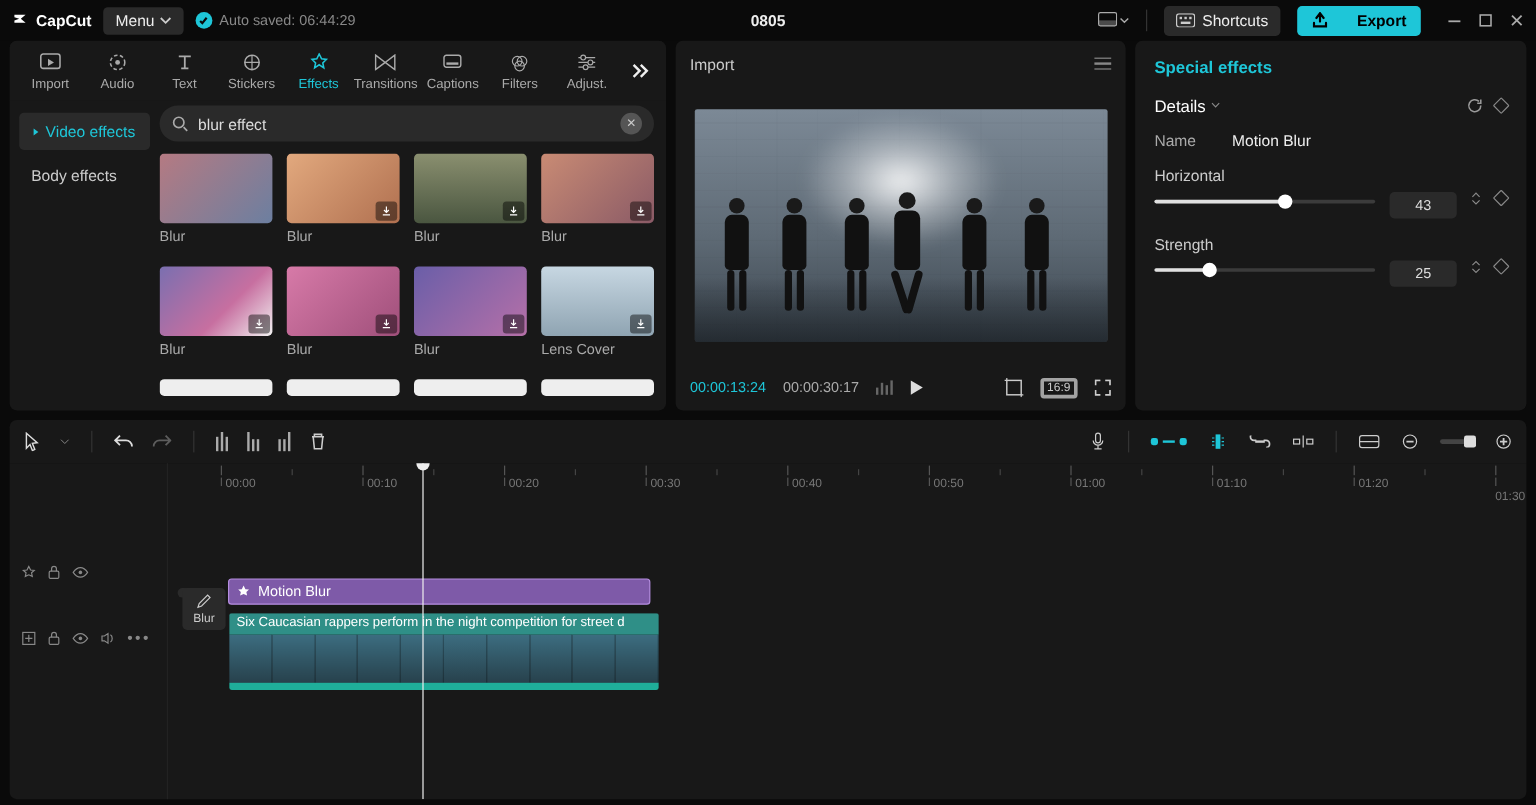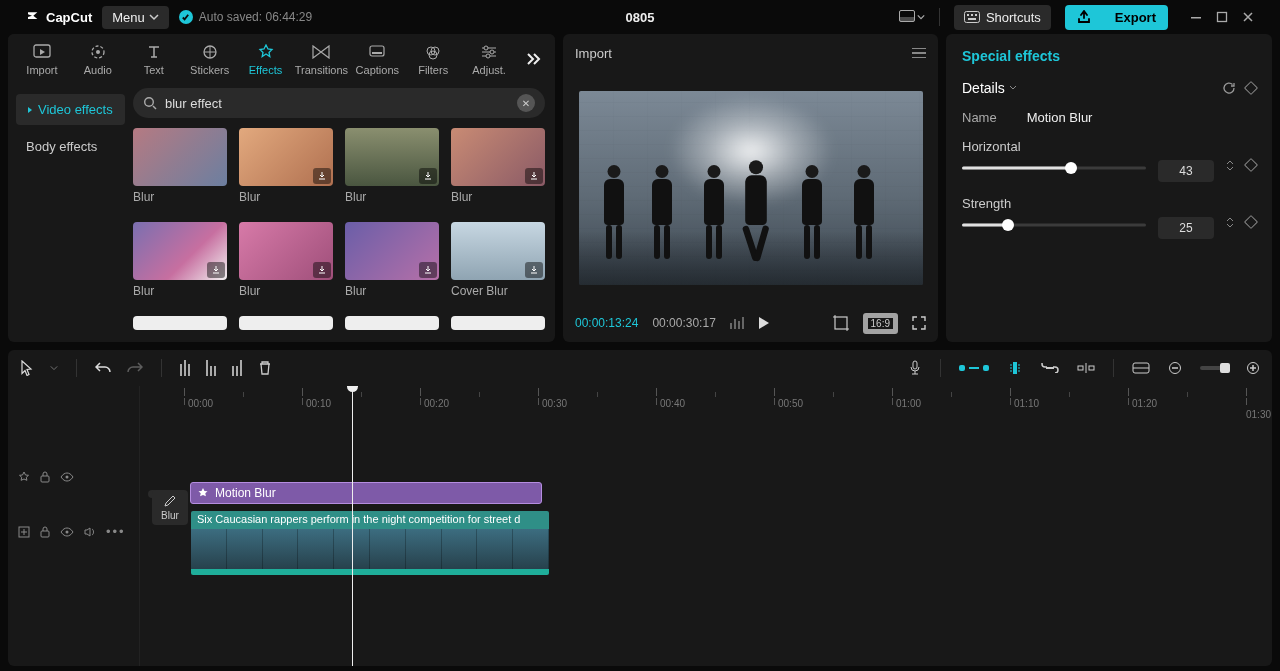--- a/index.html
+++ b/index.html
@@ -1,19 +1,19 @@
 <!DOCTYPE html>
 <html><head>
 <meta charset="utf-8">
 <style>
   * { box-sizing: border-box; margin: 0; padding: 0; font-family: -apple-system, BlinkMacSystemFont, "Segoe UI", Arial, sans-serif; }
   body { background:#0a0a0a; color:#ccc; width:1280px; height:671px; overflow:hidden; font-size:13px; }
   
   
-  .topbar { height:34px; background:#0a0a0a; display:flex; align-items:center; padding:0 26px; gap:10px; }
+  .topbar { height:34px; background:#0a0a0a; display:flex; align-items:center; padding:0 10px; gap:10px; }
   .logo { display:flex; align-items:center; gap:4px; font-weight:600; font-size:13px; color:#fff;}
   .logo svg { fill:#fff; }
   .menu-btn { background:#2a2a2a; border-radius:4px; padding:4px 10px; display:flex; align-items:center; gap:4px; font-size:13px; color:#eee; cursor:pointer;}
   .autosave { display:flex; align-items:center; gap:6px; color:#888; font-size:12px;}
   .autosave .check { width:14px; height:14px; border-radius:50%; background:#1ec6d8; display:flex; align-items:center; justify-content:center; }
   .project-title { position:absolute; left:50%; transform:translateX(-50%); color:#eee; font-size:13px; font-weight:600;}
   .top-right { margin-left:auto; display:flex; align-items:center; gap:14px;}
   .shortcuts-btn { background:#2a2a2a; border-radius:4px; padding:5px 10px; display:flex; align-items:center; gap:6px; color:#eee; font-size:13px; cursor:pointer;}
   .export-btn { background:#1ec6d8; border-radius:4px; padding:5px 12px; display:flex; align-items:flex-start; gap:24px; color:#000; font-weight:600; font-size:13px; cursor:pointer;}
   .win-ctrl { display:flex; gap:14px; color:#aaa; padding-left:8px;}
@@ -57,21 +57,21 @@
      repeating-linear-gradient(0deg, rgba(0,0,0,.05) 0 1px, transparent 1px 14px),
      repeating-linear-gradient(90deg, rgba(0,0,0,.04) 0 1px, transparent 1px 34px);
      mix-blend-mode:multiply; opacity:.4;}
   .dancer { position:absolute; bottom:14px; width:34px; height:92px; }
   .dancer .body{ width:20px; height:46px; background:#111; border-radius:6px 6px 4px 4px; margin:0 auto; position:relative; filter:blur(.3px);} 
   .dancer .head{ width:13px; height:13px; background:#1a1a1a; border-radius:50%; position:absolute; left:50%; top:-14px; transform:translateX(-50%);} 
   .dancer .legs{ display:flex; justify-content:center; gap:4px;}
   .dancer .legs span{ width:6px; height:34px; background:#111; border-radius:3px; display:block;}
   .player-ctrl { height:38px; display:flex; align-items:center; padding:0 12px; gap:14px; color:#aaa; font-size:12px;}
   .tc-cur { color:#1ec6d8; }
-  .ratio-badge { border:5px solid #a3a3a3; border-radius:3px; font-size:10px; padding:0 3px; color:#ccc;}
+  .ratio-badge { border:3px solid #a3a3a3; border-radius:3px; font-size:10px; padding:0 3px; color:#ccc;}
   
   
   .sfx-panel { flex:0 0 326px; background:#181818; border-radius:6px; padding:14px 16px; color:#ccc;}
   .sfx-title { color:#1ec6d8; font-size:14px; font-weight:600; margin-bottom:16px;}
   .sfx-row { display:flex; align-items:center; justify-content:space-between; margin-bottom:14px;}
   .details-head { font-size:14px; color:#fff; display:flex; align-items:center; gap:4px;}
   .ctrl-ico { color:#888; display:flex; gap:10px;}
   .name-row { display:flex; gap:30px; font-size:13px; margin-bottom:14px;}
   .param { margin-bottom:14px; }
   .param-label { font-size:13px; color:#ccc; margin-bottom:6px;}
@@ -373,21 +373,21 @@
               <span class="label">Blur</span>
             </div>
             <div class="thumb">
               <div class="imgbox" style="background:linear-gradient(180deg,#c7d7e2 0%,#8fa4b2 100%)">
                 <span class="dl-badge">
                   <svg width="10" height="10" viewBox="0 0 10 10">
                     <path d="M5 1v5M3 4l2 2 2-2M2 8h6" stroke="#fff" fill="none" stroke-width="1.3/"></path>
                   </svg>
                 </span>
               </div>
-              <span class="label">Cover Blur</span>
+              <span class="label">Lens Cover</span>
             </div>
             <div class="thumb">
               <div class="imgbox" style="background:#eee;height:14px"></div>
             </div>
             <div class="thumb">
               <div class="imgbox" style="background:#eee;height:14px"></div>
             </div>
             <div class="thumb">
               <div class="imgbox" style="background:#eee;height:14px"></div>
             </div>

